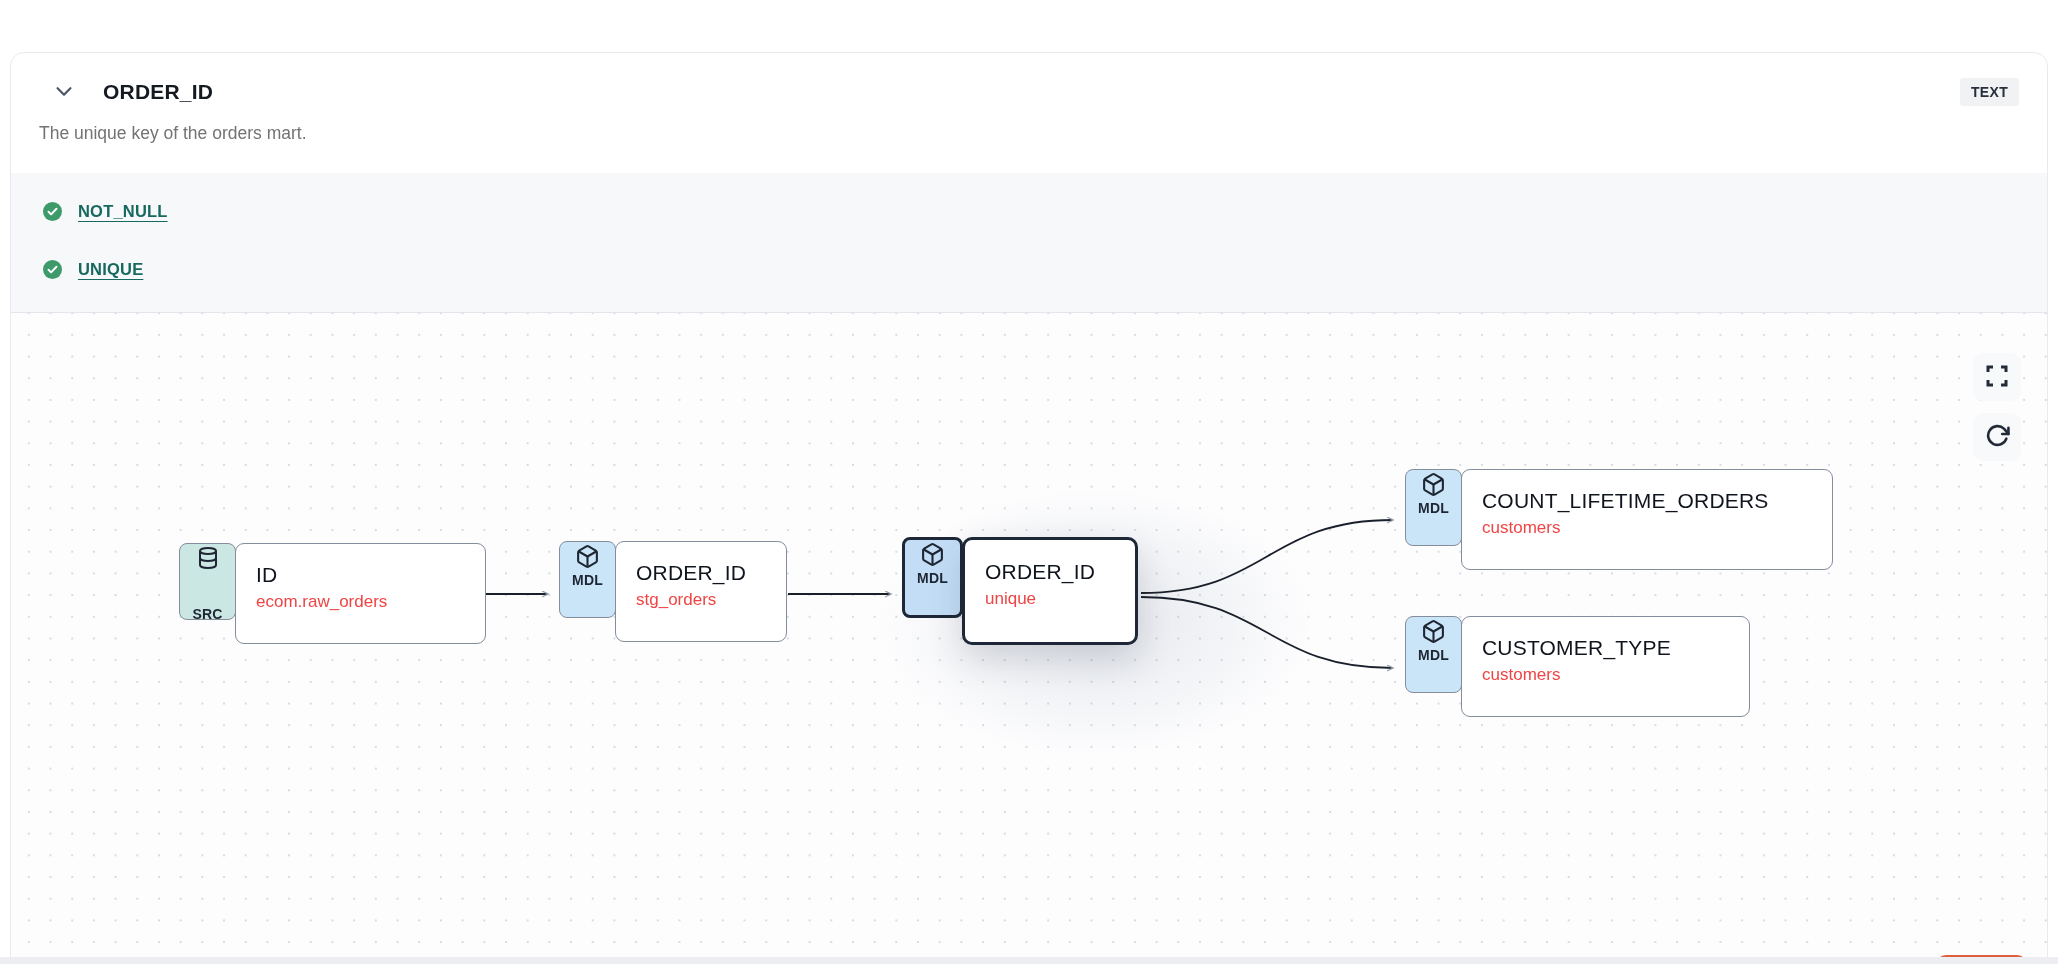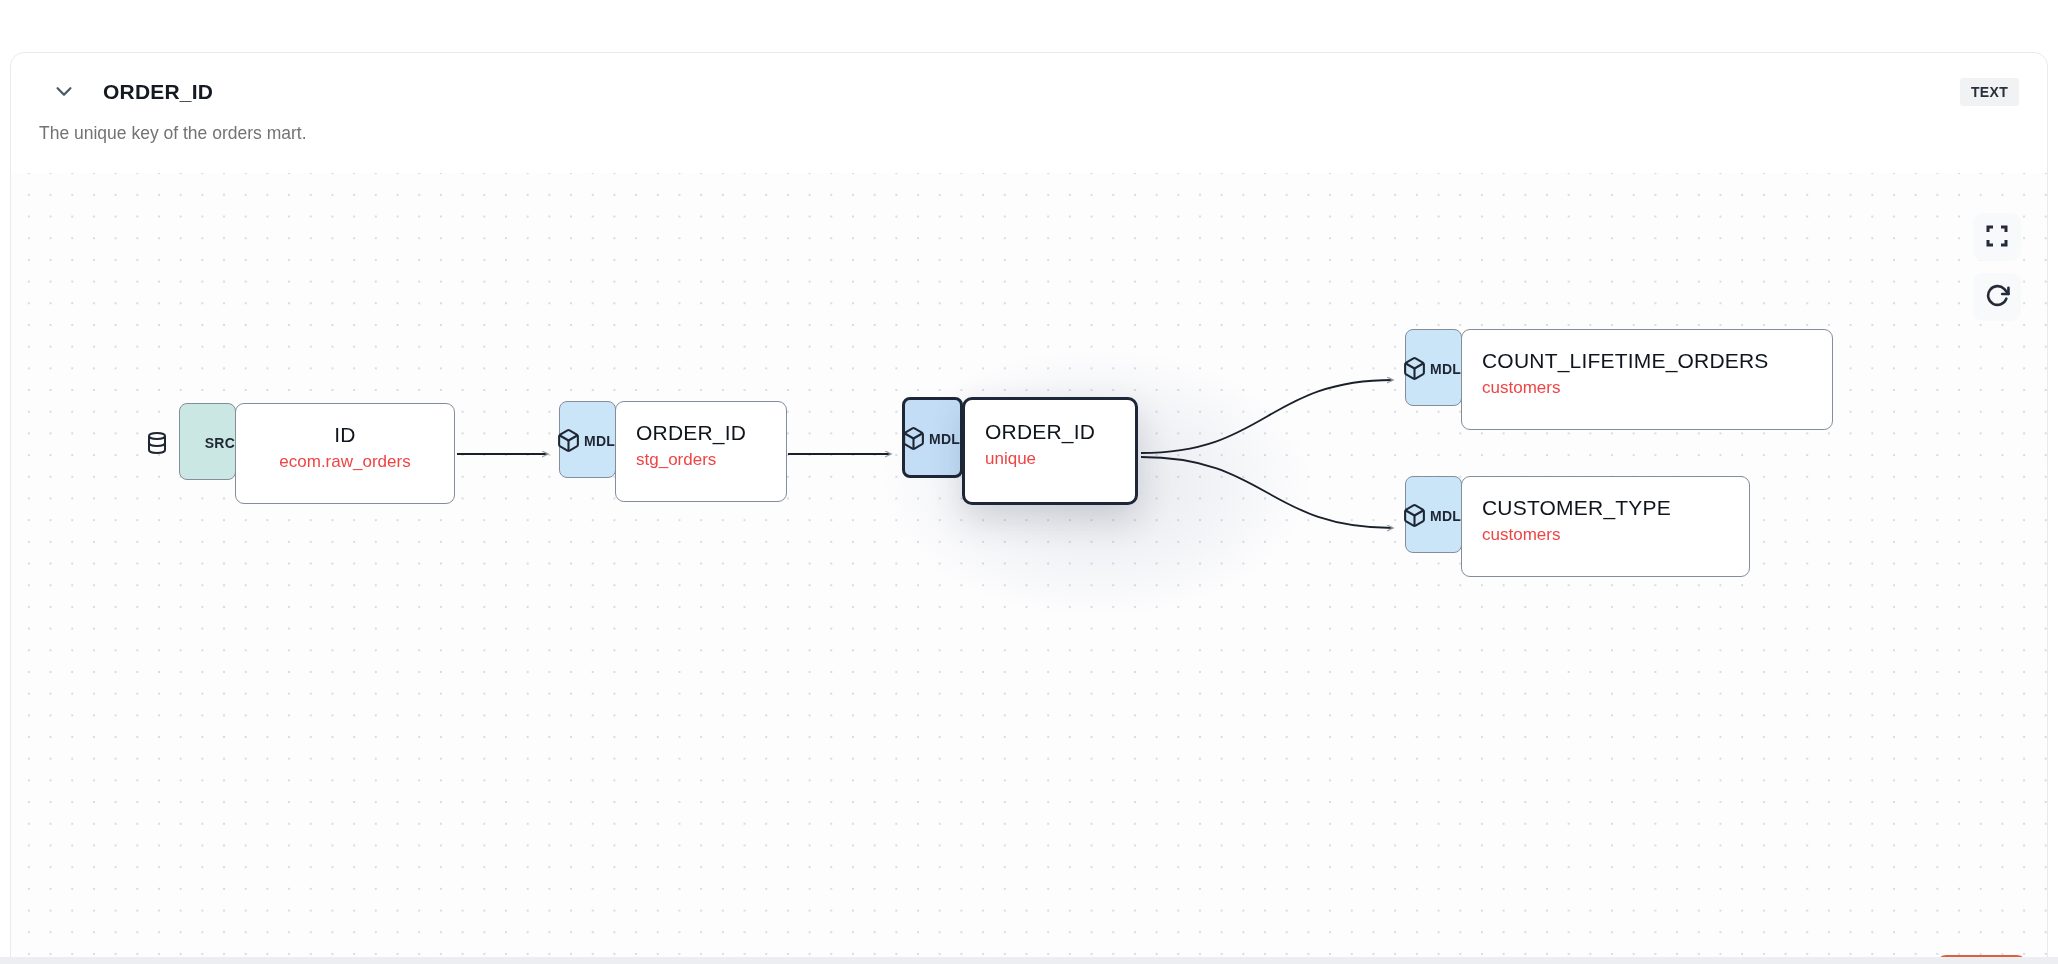--- a/index.html
+++ b/index.html
@@ -82,21 +82,21 @@
     pointer-events: none;
   }
   .edges-svg { position: absolute; left: 0; top: 0; pointer-events: none; }
   
   .node { position: absolute; display: flex; cursor: pointer; }
   .node-badge {
     position: absolute; left: 0; top: 0; z-index: 0;
     width: 57px; height: 77px;
     border: 1px solid var(--node-border, #848D9B);
     border-radius: 8px;
-    display: flex; flex-direction: row; align-items: center; justify-content: flex-end;
+    display: flex; flex-direction: column; align-items: center; justify-content: flex-start;
     gap: 3px; padding-top: 2px;
   }
   .node-badge.teal { background: var(--src-badge, #CBE7E3); gap: 36px; }
   .node-badge.blue { background: var(--mdl-badge, #CBE5F8); }
   .node-badge .icon svg { display: block; }
   .badge-label { font-size: 14px; font-weight: 700; color: #1E2633; letter-spacing: 0.2px; }
   .node-body {
     position: relative; z-index: 1; margin-left: 56px;
     background: #ffffff;
     border: 1px solid var(--node-border, #848D9B);
@@ -150,20 +150,40 @@
             <polyline points="5 9 12 16 19 9"></polyline>
           </svg>
       </span>
     </button>
     <span class="panel-title">ORDER_ID</span>
     <span class="type-badge">TEXT</span>
   </div>
 
   <div class="panel-description">The unique key of the orders mart.</div>
 
+  <div class="tests-section">
+    <div class="test-row">
+      <span>
+        <svg class="test-check" viewBox="0 0 20 20">
+            <circle cx="10" cy="10" r="10" fill="#3D9A6A"></circle>
+            <path d="M5.8 10.3l2.7 2.7 5.7-5.9" stroke="#ffffff" stroke-width="2.1" fill="none" stroke-linecap="round" stroke-linejoin="round"></path>
+          </svg>
+      </span>
+      <a class="test-link">NOT_NULL</a>
+    </div>
+    <div class="test-row">
+      <span>
+        <svg class="test-check" viewBox="0 0 20 20">
+            <circle cx="10" cy="10" r="10" fill="#3D9A6A"></circle>
+            <path d="M5.8 10.3l2.7 2.7 5.7-5.9" stroke="#ffffff" stroke-width="2.1" fill="none" stroke-linecap="round" stroke-linejoin="round"></path>
+          </svg>
+      </span>
+      <a class="test-link">UNIQUE</a>
+    </div>
+  </div>
 
   <div class="lineage-canvas">
 
     <div class="selection-glow"></div>
 
     <svg class="edges-svg" width="2038" height="680" viewBox="0 0 2038 680">
       <defs>
         <marker id="arrow" markerWidth="10" markerHeight="10" refX="6.5" refY="3.5" orient="auto" markerUnits="userSpaceOnUse">
           <path d="M0.5,0.5 L6.7,3.5 L0.5,6.5" fill="none" stroke="#9AA3AE" stroke-width="1.3"></path>
         </marker>
@@ -178,21 +198,21 @@
       <div class="node-badge teal">
         <span class="icon">
           <svg width="24" height="24" viewBox="0 0 24 24" fill="none" stroke="#1E2633" stroke-width="2">
               <ellipse cx="12" cy="5" rx="8" ry="3"></ellipse>
               <path d="M4 5v7c0 1.66 3.58 3 8 3s8-1.34 8-3V5"></path>
               <path d="M4 12v7c0 1.66 3.58 3 8 3s8-1.34 8-3v-7"></path>
             </svg>
         </span>
         <span class="badge-label">SRC</span>
       </div>
-      <div class="node-body" style="width:220px;text-align:center;">
+      <div class="node-body" style="width:251px;">
         <div class="node-title">ID</div>
         <div class="node-subtitle">ecom.raw_orders</div>
       </div>
     </div>
 
     <div class="node" style="left:548px; top:228px;">
       <div class="node-badge blue">
         <span class="icon">
           <svg width="25" height="25" viewBox="0 0 24 24" fill="none" stroke="#1E2633" stroke-width="2" stroke-linejoin="round">
               <path d="M21 16V8a2 2 0 0 0-1-1.73l-7-4a2 2 0 0 0-2 0l-7 4A2 2 0 0 0 3 8v8a2 2 0 0 0 1 1.73l7 4a2 2 0 0 0 2 0l7-4A2 2 0 0 0 21 16z"></path>

